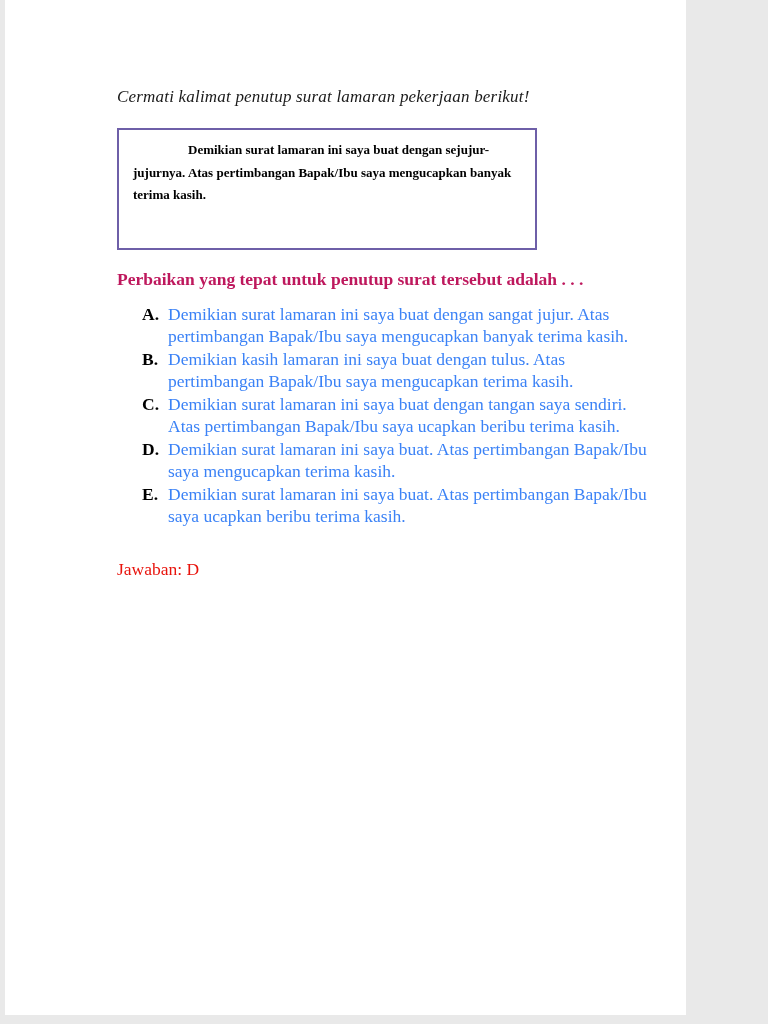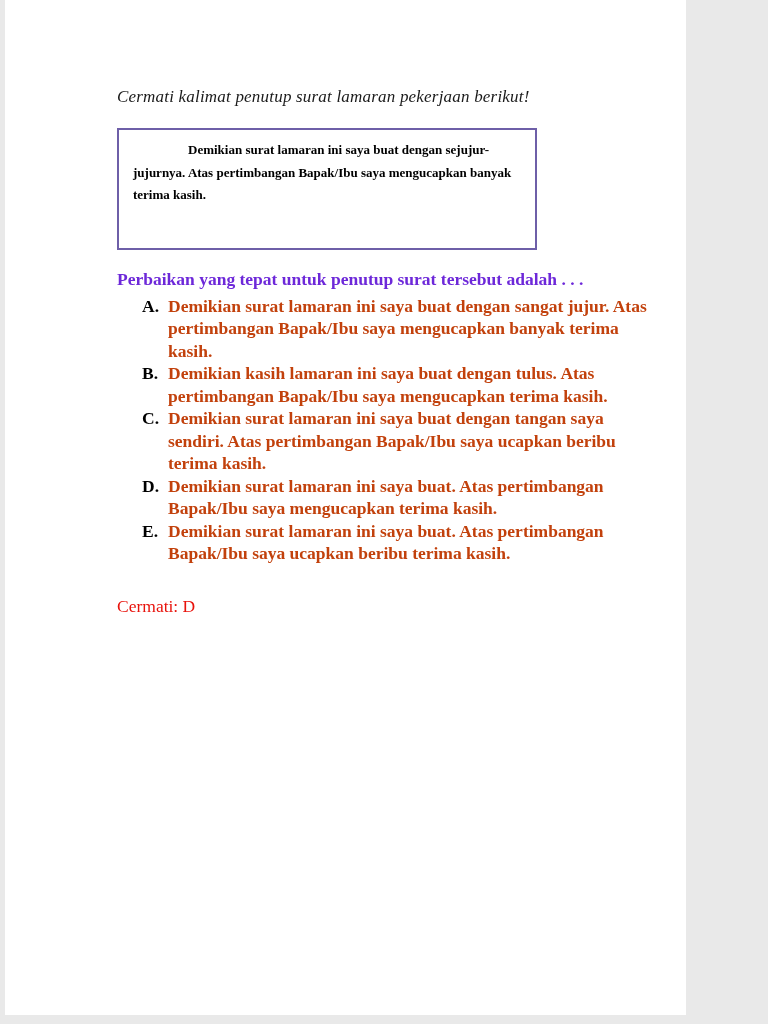--- a/index.html
+++ b/index.html
@@ -44,48 +44,48 @@
   }
   .quote-text {
     margin: 0;
     font-size: 13px;
     font-weight: bold;
     line-height: 22.5px;
     color: #000000;
     text-indent: 55px;
   }
   .question {
-    margin: 18px 0 4px 0;
+    margin: 18px 0 12px 0;
     font-size: 17.5px;
     font-weight: bold;
     line-height: 22.5px;
-    color: #6d28d9;
+    color: #be185d;
   }
   .options {
     margin: 1px 0 0 25px;
     width: 525px;
   }
   .option {
     display: flex;
     align-items: flex-start;
   }
   .opt-label {
     flex: 0 0 26px;
     font-size: 17.5px;
     font-weight: bold;
     line-height: 22.5px;
     color: #000000;
   }
   .opt-text {
     flex: 1 1 auto;
     max-width: 492px;
     font-size: 17.5px;
-    font-weight: bold;
+    font-weight: normal;
     line-height: 22.5px;
-    color: #c2410c;
+    color: #3b82f6;
   }
   .answer {
     margin: 30px 0 0 0;
     font-size: 17.5px;
     font-weight: normal;
     line-height: 22px;
     color: #e8130c;
   }
 </style>
 </head>
@@ -124,16 +124,16 @@
         <span class="opt-text">Demikian surat lamaran ini saya buat. Atas pertimbangan Bapak/Ibu saya mengucapkan terima kasih.</span>
       </div>
 
       <div class="option">
         <span class="opt-label">E.</span>
         <span class="opt-text">Demikian surat lamaran ini saya buat. Atas pertimbangan Bapak/Ibu saya ucapkan beribu terima kasih.</span>
       </div>
 
     </div>
 
-    <p class="answer">Cermati: D</p>
+    <p class="answer">Jawaban: D</p>
 
   </div>
 </div>
 
 </body></html>

